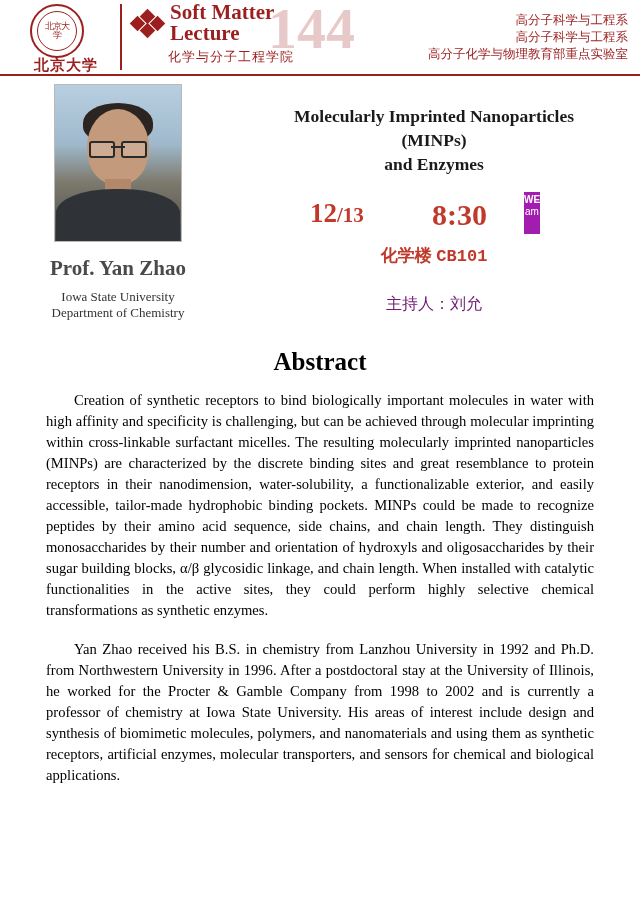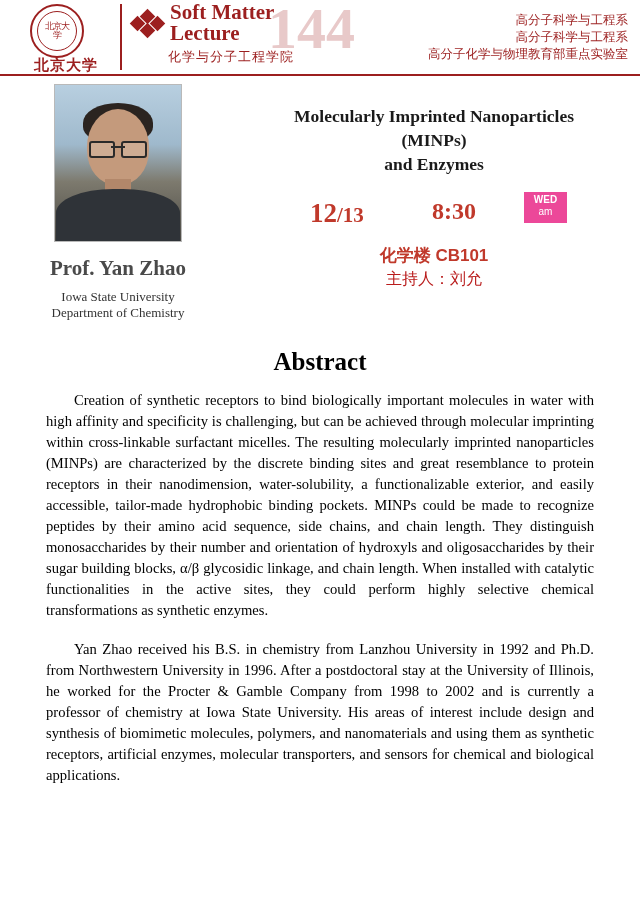--- a/index.html
+++ b/index.html
@@ -286,56 +286,56 @@
     font-family: "Liberation Serif", serif;
   }
   .date .day {
     font-size: 21px;
   }
   .time {
     position: absolute;
     left: 196px;
     top: 0;
     color: #c0392b;
-    font-size: 24px;
+    font-size: 30px;
     font-weight: bold;
     font-family: "Liberation Serif", serif;
   }
   .weekday-badge {
     position: absolute;
     left: 288px;
     top: -6px;
-    width: 43px;
-    background: #ec4899;
+    width: 16px;
+    background: #a21caf;
     color: #ffffff;
     font-size: 10px;
     font-weight: bold;
     line-height: 12px;
-    padding: 2px 0 5px 0;
+    padding: 2px 0 16px 0;
     text-align: center;
     font-family: "Liberation Sans", sans-serif;
   }
   .weekday-badge .ampm {
     display: block;
     font-weight: normal;
     font-size: 10px;
   }
   .venue {
     margin-top: 4px;
     color: #c0392b;
     font-size: 17px;
     font-weight: bold;
     font-family: "Liberation Sans", sans-serif;
   }
   .venue .room {
-    font-family: Liberation Sans, sans-serif;
+    font-family: Liberation Mono, monospace;
   }
   .host {
-    margin-top: 2px;
-    color: #b91c1c;
+    margin-top: 27px;
+    color: #701a75;
     font-size: 16px;
     font-family: "Liberation Sans", sans-serif;
   }
 
   
   .abstract-head {
     position: absolute;
     left: 0;
     top: 348px;
     width: 640px;

